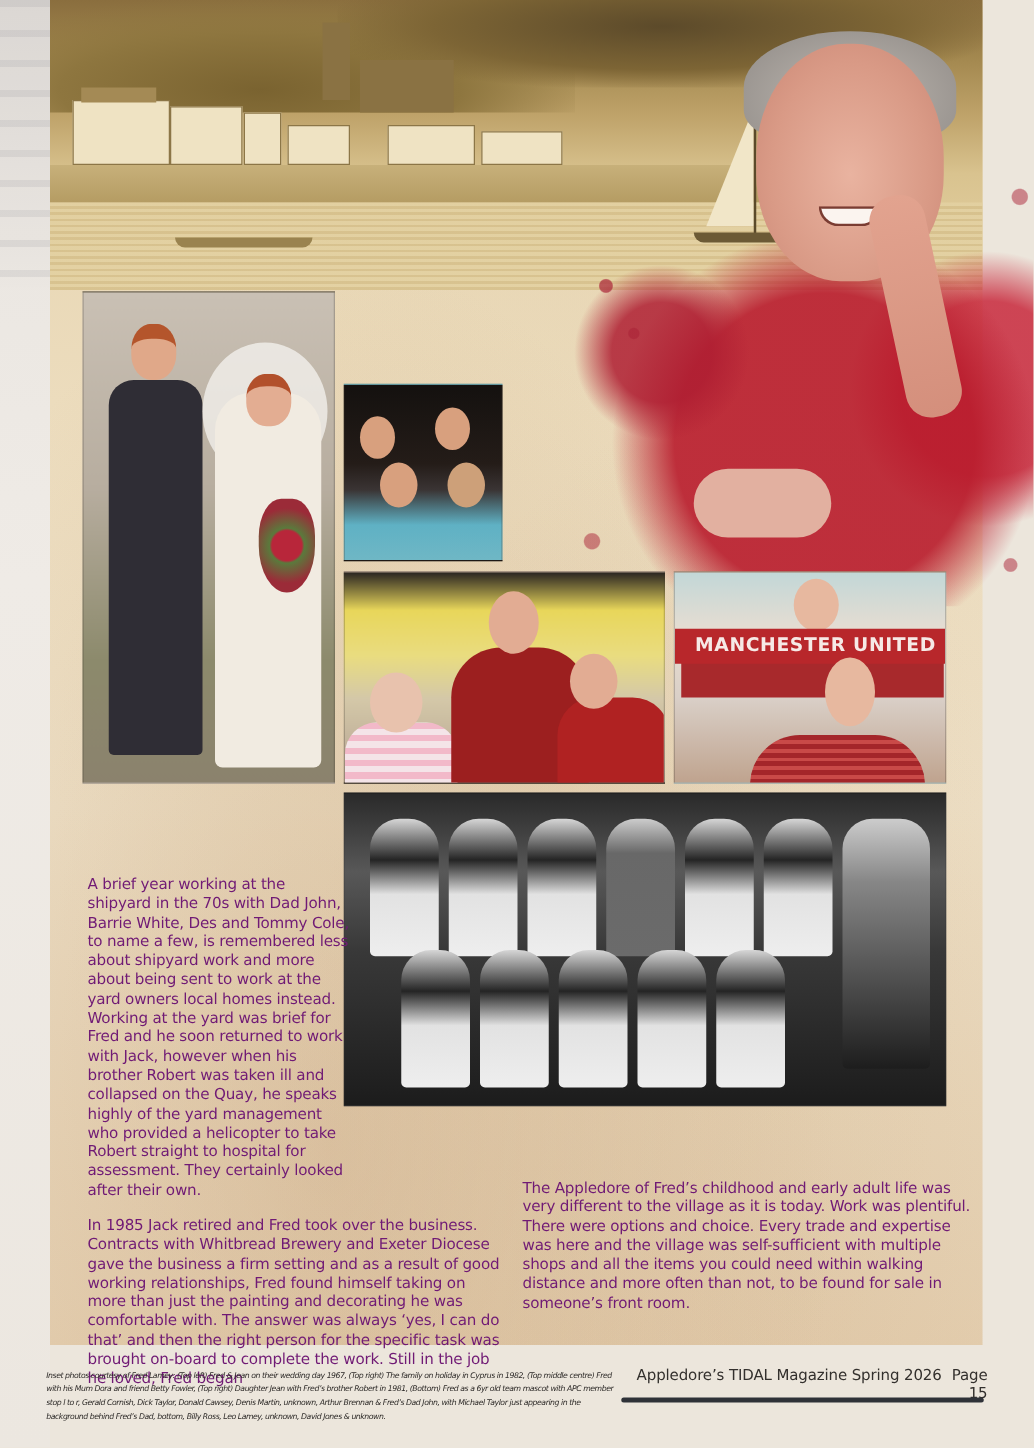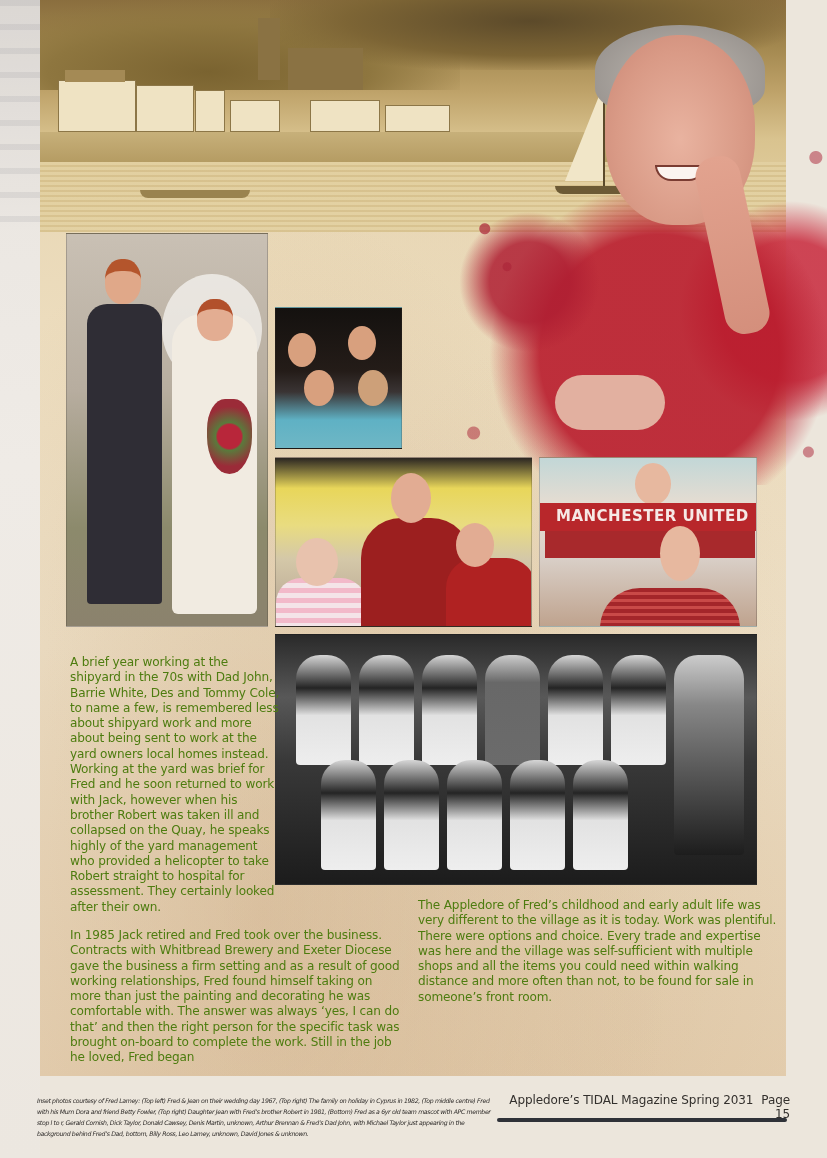--- a/index.html
+++ b/index.html
@@ -155,22 +155,23 @@
     .photo-manutd .face { position: absolute; border-radius: 50%; background: #e7b89f; }
 
     .photo-team { left: 275px; top: 634px; width: 482px; height: 251px;
       background: linear-gradient(180deg, #2b2a29 0%, #5a5856 25%, #3a3938 50%, #1d1c1b 100%);
       filter: grayscale(1); }
     .photo-team .row { position: absolute; left: 20px; display: flex; gap: 8px; }
     .photo-team .player { width: 55px; height: 110px; background: linear-gradient(180deg, #d9d6d0 0%, #262422 30%, #e5e2dc 55%, #f0eee9 100%); border-radius: 24px 24px 4px 4px; }
 
     
     .text {
-      position: absolute; font-size: 12.1px; line-height: 15.3px; color: #4d7c0f;
+      position: absolute; font-size: 12.1px; line-height: 15.3px; color: #701a75;
       letter-spacing: -0.15px;
+      margin-top: 45px;
     }
     .col-left { left: 70px; top: 655px; width: 212px; }
     .full-left { left: 70px; top: 928px; width: 330px; }
     .full-right { left: 418px; top: 898px; width: 362px; }
     .text p { margin-bottom: 7px; }
 
     
     .caption {
       position: absolute; left: 37px; top: 1095px; width: 455px;
       font-size: 6.2px; line-height: 11px; color: #2d2a28; letter-spacing: -0.35px;
@@ -285,15 +286,15 @@
   <p>In 1985 Jack retired and Fred took over the business. Contracts with Whitbread Brewery and Exeter Diocese gave the business a firm setting and as a result of good working relationships, Fred found himself taking on more than just the painting and decorating he was comfortable with.  The answer was always ‘yes, I can do that’ and then the right person for the specific task was brought on-board to complete the work.  Still in the job he loved, Fred began</p>
 </div>
 
 <div class="text full-right">
   <p>The Appledore of Fred’s childhood and early adult life was very different to the village as it is today.  Work was plentiful. There were options and choice. Every trade and expertise was here and the village was self-sufficient with multiple shops and all the items you could need within walking distance and more often than not, to be found for sale in someone’s front room.</p>
 </div>
 
 <div class="caption">Inset photos courtesy of Fred Lamey: (Top left) Fred &amp; Jean on their wedding day 1967, (Top right) The family on holiday in Cyprus in 1982, (Top middle centre) Fred with his Mum Dora and friend Betty Fowler, (Top right) Daughter Jean with Fred’s brother Robert in 1981, (Bottom) Fred as a 6yr old team mascot with APC member stop l to r, Gerald Cornish, Dick Taylor, Donald Cawsey, Denis Martin, unknown, Arthur Brennan &amp; Fred’s Dad John, with Michael Taylor just appearing in the background behind Fred’s Dad, bottom, Billy Ross, Leo Lamey, unknown, David Jones &amp; unknown.</div>
 
 <div class="page-label">
-  <span>Appledore’s TIDAL Magazine Spring 2031</span><span class="pg">Page 15</span>
+  <span>Appledore’s TIDAL Magazine Spring 2026</span><span class="pg">Page 15</span>
 </div>
 <div class="page-rule"></div>
 
 </body></html>

